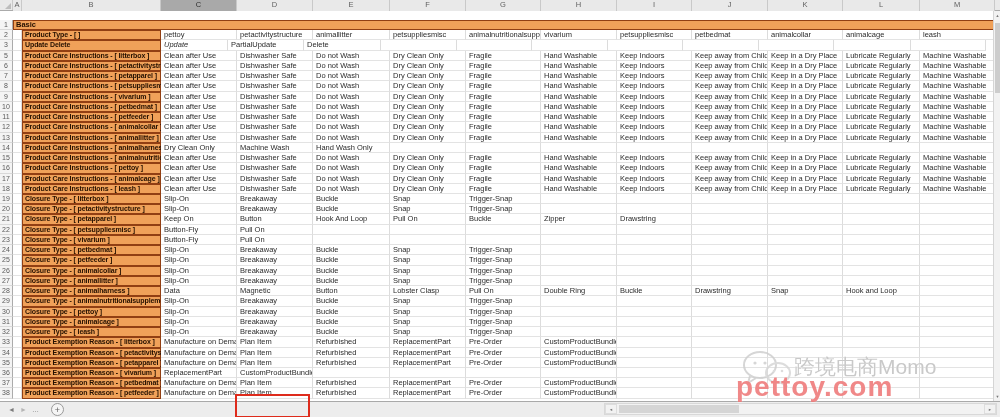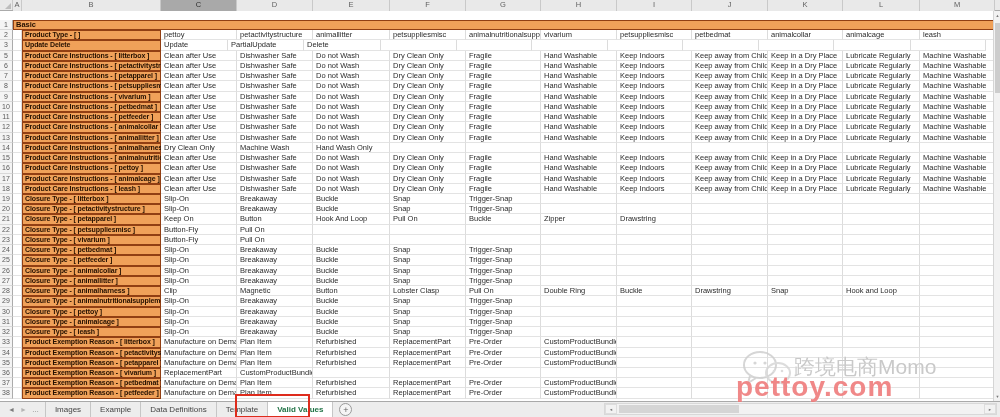--- a/index.html
+++ b/index.html
@@ -100,21 +100,21 @@
         <div class="c" style="width: 75px; height: 10.2368px; line-height: 10.2368px;">petsuppliesmisc</div>
         <div class="c" style="width: 76px; height: 10.2368px; line-height: 10.2368px;">petbedmat</div>
         <div class="c" style="width: 75px; height: 10.2368px; line-height: 10.2368px;">animalcollar</div>
         <div class="c" style="width: 77px; height: 10.2368px; line-height: 10.2368px;">animalcage</div>
         <div class="c" style="width: 75px; height: 10.2368px; line-height: 10.2368px;">leash</div>
       </div>
       <div class="row" style="height: 10.2368px;">
         <div class="rn" style="width: 13px; height: 10.2368px; line-height: 10.2368px;">3</div>
         <div class="c" style="width: 9px; height: 10.2368px; padding: 0px;"></div>
         <div class="c ob" style="width: 139px; height: 10.2368px; line-height: 10.2368px;">Update Delete</div>
-        <div class="c" style="width: 67px; height: 10.2368px; line-height: 10.2368px;">Update</div>
+        <div class="c" style="width: 67px; height: 10.2368px; line-height: 10.2368px; font-style: italic;">Update</div>
         <div class="c" style="width: 76px; height: 10.2368px; line-height: 10.2368px;">PartialUpdate</div>
         <div class="c" style="width: 77px; height: 10.2368px; line-height: 10.2368px;">Delete</div>
         <div class="c" style="width: 76px; height: 10.2368px; line-height: 10.2368px;"></div>
         <div class="c" style="width: 75px; height: 10.2368px; line-height: 10.2368px;"></div>
         <div class="c" style="width: 76px; height: 10.2368px; line-height: 10.2368px;"></div>
         <div class="c" style="width: 75px; height: 10.2368px; line-height: 10.2368px;"></div>
         <div class="c" style="width: 76px; height: 10.2368px; line-height: 10.2368px;"></div>
         <div class="c" style="width: 75px; height: 10.2368px; line-height: 10.2368px;"></div>
         <div class="c" style="width: 77px; height: 10.2368px; line-height: 10.2368px;"></div>
         <div class="c" style="width: 75px; height: 10.2368px; line-height: 10.2368px;"></div>
@@ -484,21 +484,21 @@
         <div class="c" style="width: 75px; height: 10.2368px; line-height: 10.2368px;"></div>
         <div class="c" style="width: 76px; height: 10.2368px; line-height: 10.2368px;"></div>
         <div class="c" style="width: 75px; height: 10.2368px; line-height: 10.2368px;"></div>
         <div class="c" style="width: 77px; height: 10.2368px; line-height: 10.2368px;"></div>
         <div class="c" style="width: 75px; height: 10.2368px; line-height: 10.2368px;"></div>
       </div>
       <div class="row" style="height: 10.2368px;">
         <div class="rn" style="width: 13px; height: 10.2368px; line-height: 10.2368px;">28</div>
         <div class="c" style="width: 9px; height: 10.2368px; padding: 0px;"></div>
         <div class="c ob" style="width: 139px; height: 10.2368px; line-height: 10.2368px;">Closure Type - [ animalharness ]</div>
-        <div class="c" style="width: 76px; height: 10.2368px; line-height: 10.2368px;">Clip</div>
+        <div class="c" style="width: 76px; height: 10.2368px; line-height: 10.2368px;">Data</div>
         <div class="c" style="width: 76px; height: 10.2368px; line-height: 10.2368px;">Magnetic</div>
         <div class="c" style="width: 77px; height: 10.2368px; line-height: 10.2368px;">Button</div>
         <div class="c" style="width: 76px; height: 10.2368px; line-height: 10.2368px;">Lobster Clasp</div>
         <div class="c" style="width: 75px; height: 10.2368px; line-height: 10.2368px;">Pull On</div>
         <div class="c" style="width: 76px; height: 10.2368px; line-height: 10.2368px;">Double Ring</div>
         <div class="c" style="width: 75px; height: 10.2368px; line-height: 10.2368px;">Buckle</div>
         <div class="c" style="width: 76px; height: 10.2368px; line-height: 10.2368px;">Drawstring</div>
         <div class="c" style="width: 75px; height: 10.2368px; line-height: 10.2368px;">Snap</div>
         <div class="c" style="width: 77px; height: 10.2368px; line-height: 10.2368px;">Hook and Loop</div>
         <div class="c" style="width: 75px; height: 10.2368px; line-height: 10.2368px;"></div>
@@ -670,27 +670,20 @@
     <div id="vthumb"></div>
     <div class="sarrow" style="bottom:0;">▼</div>
   </div>
 
   <div id="tabbar">
     <div id="sheetnav">
       <span>◄</span>
       <span style="color:#b5b5b5;">►</span>
       <span>…</span>
     </div>
-    <div id="tabs" style="display:flex;">
-        <div class="tab first">Images</div>
-        <div class="tab">Example</div>
-        <div class="tab">Data Definitions</div>
-        <div class="tab">Template</div>
-        <div class="tab active">Valid Values</div>
-      </div>
     <div id="addsheet">+</div>
   </div>
 
   <div id="hscroll">
     <div class="harrow" style="left:0;">◄</div>
     <div id="hthumb"></div>
     <div class="harrow" style="right:0;">►</div>
   </div>
 
   <div id="redbox"></div>

